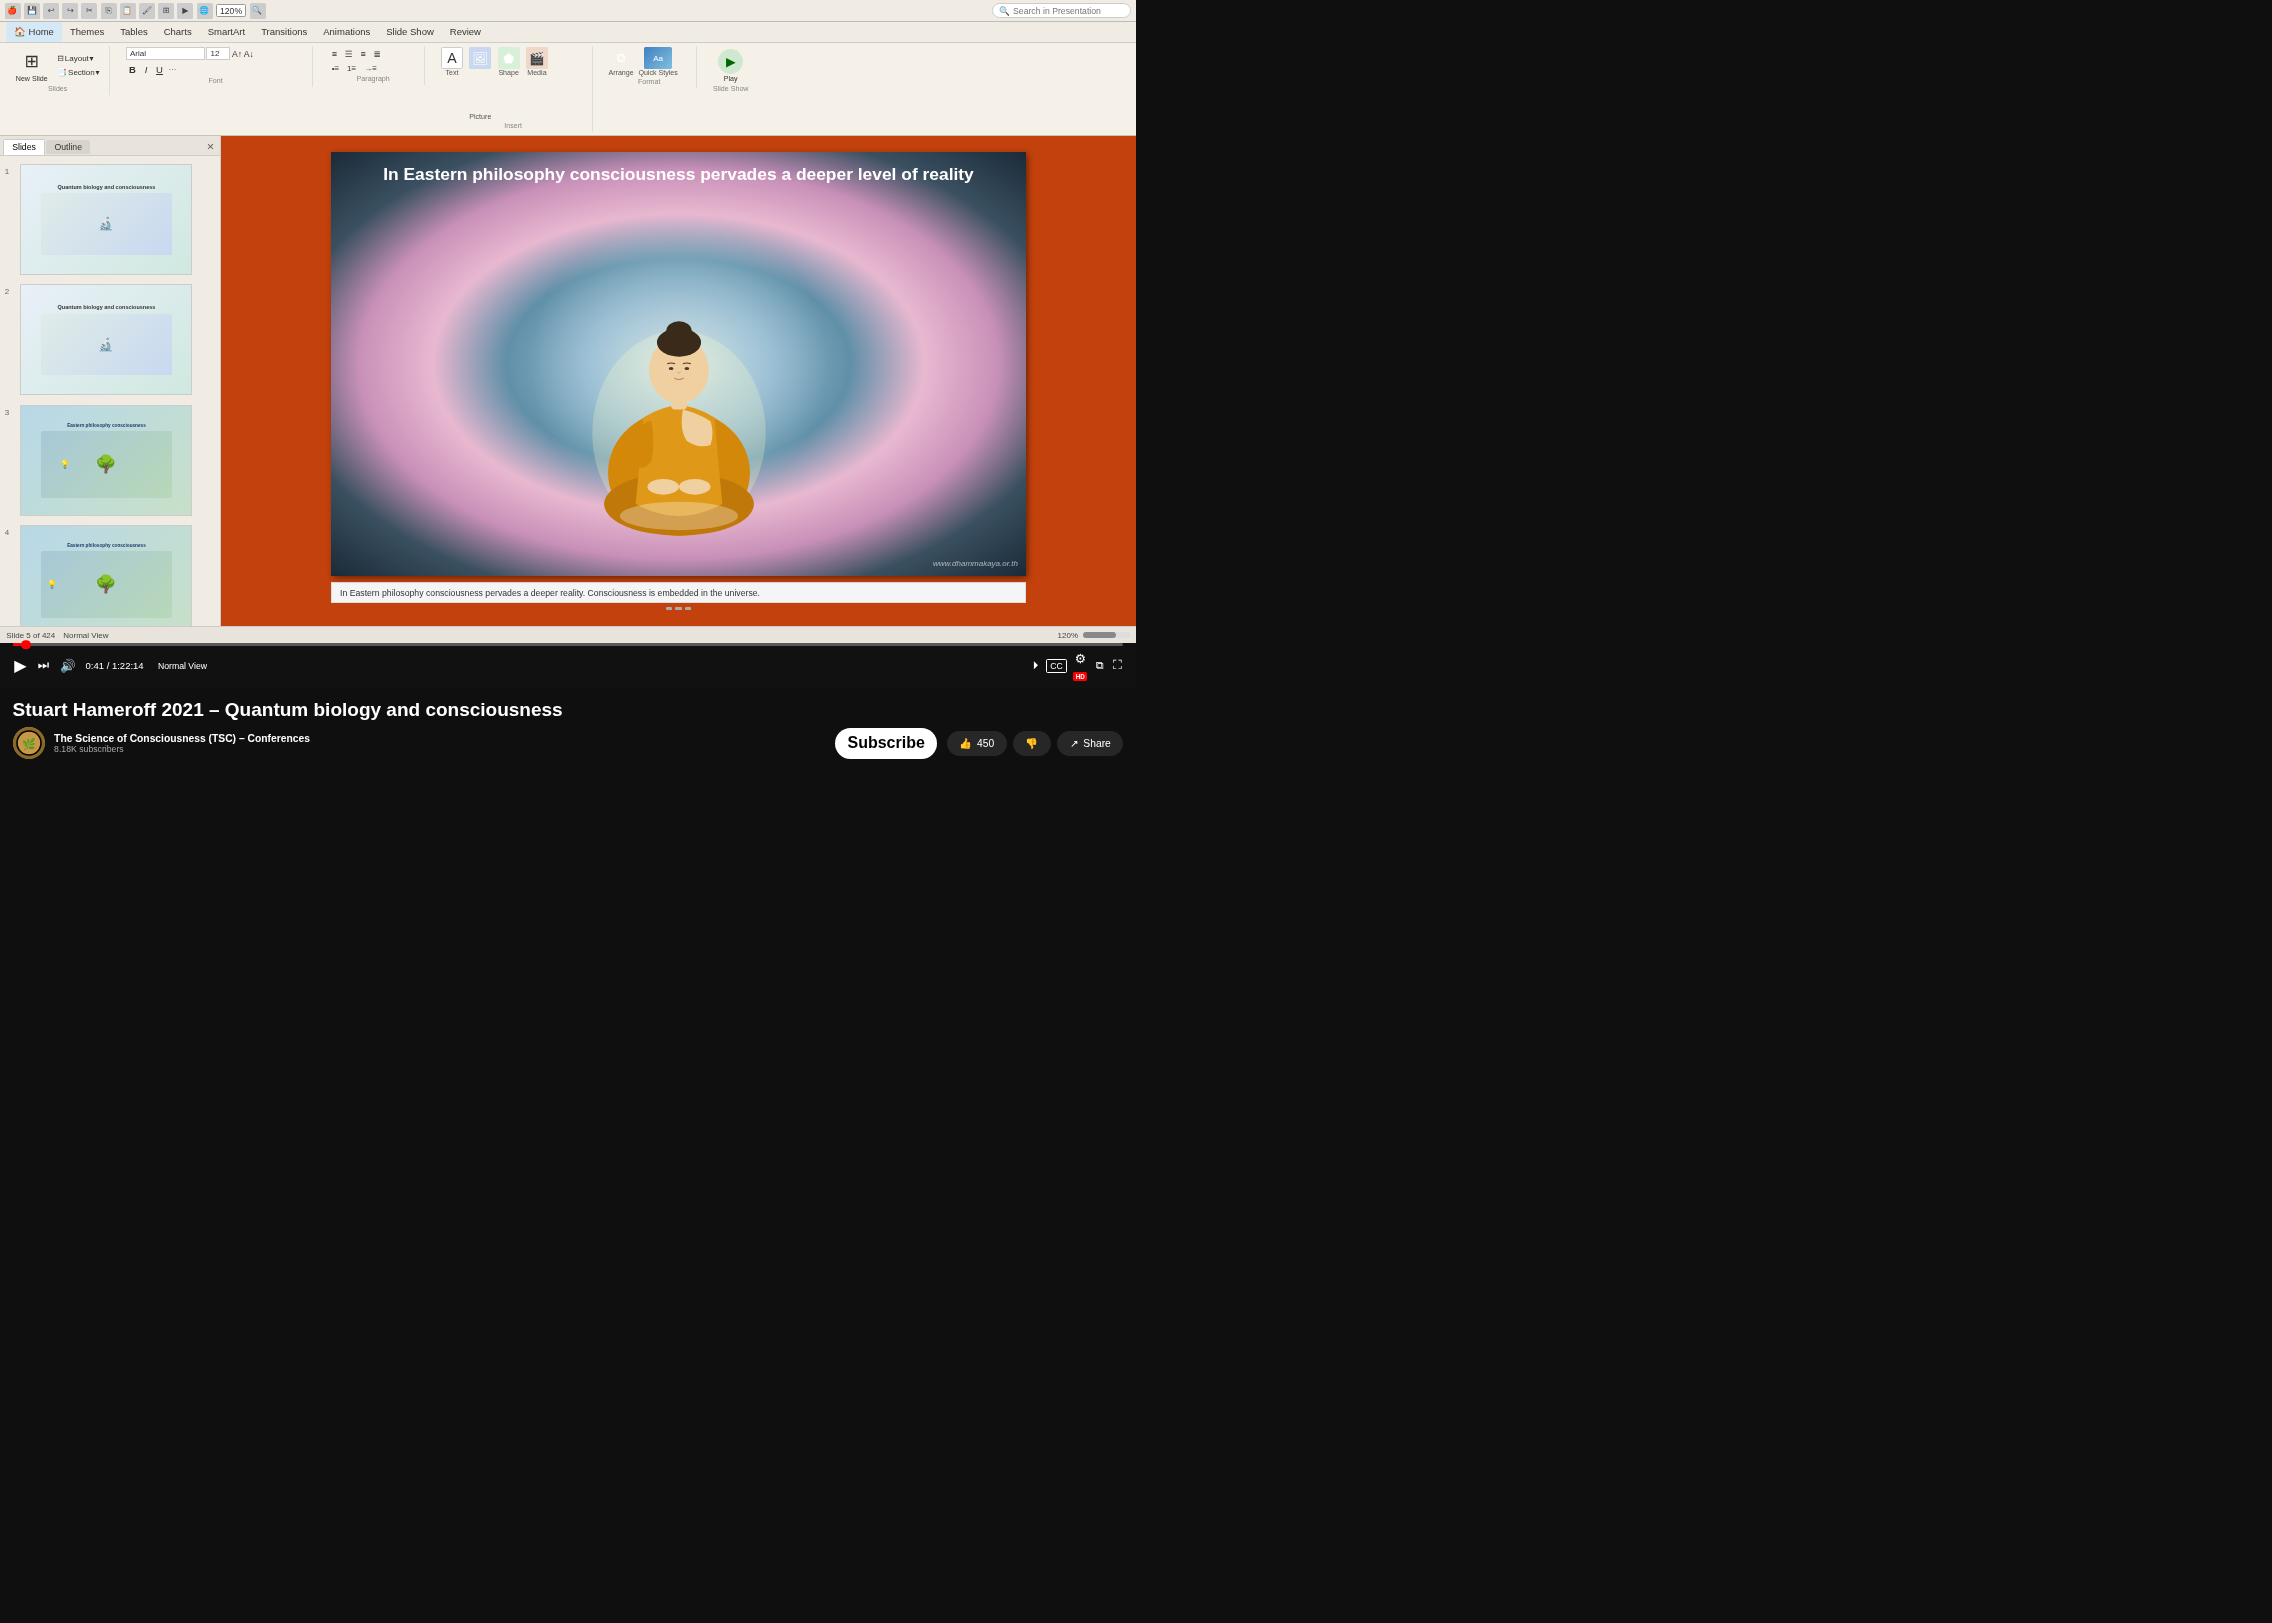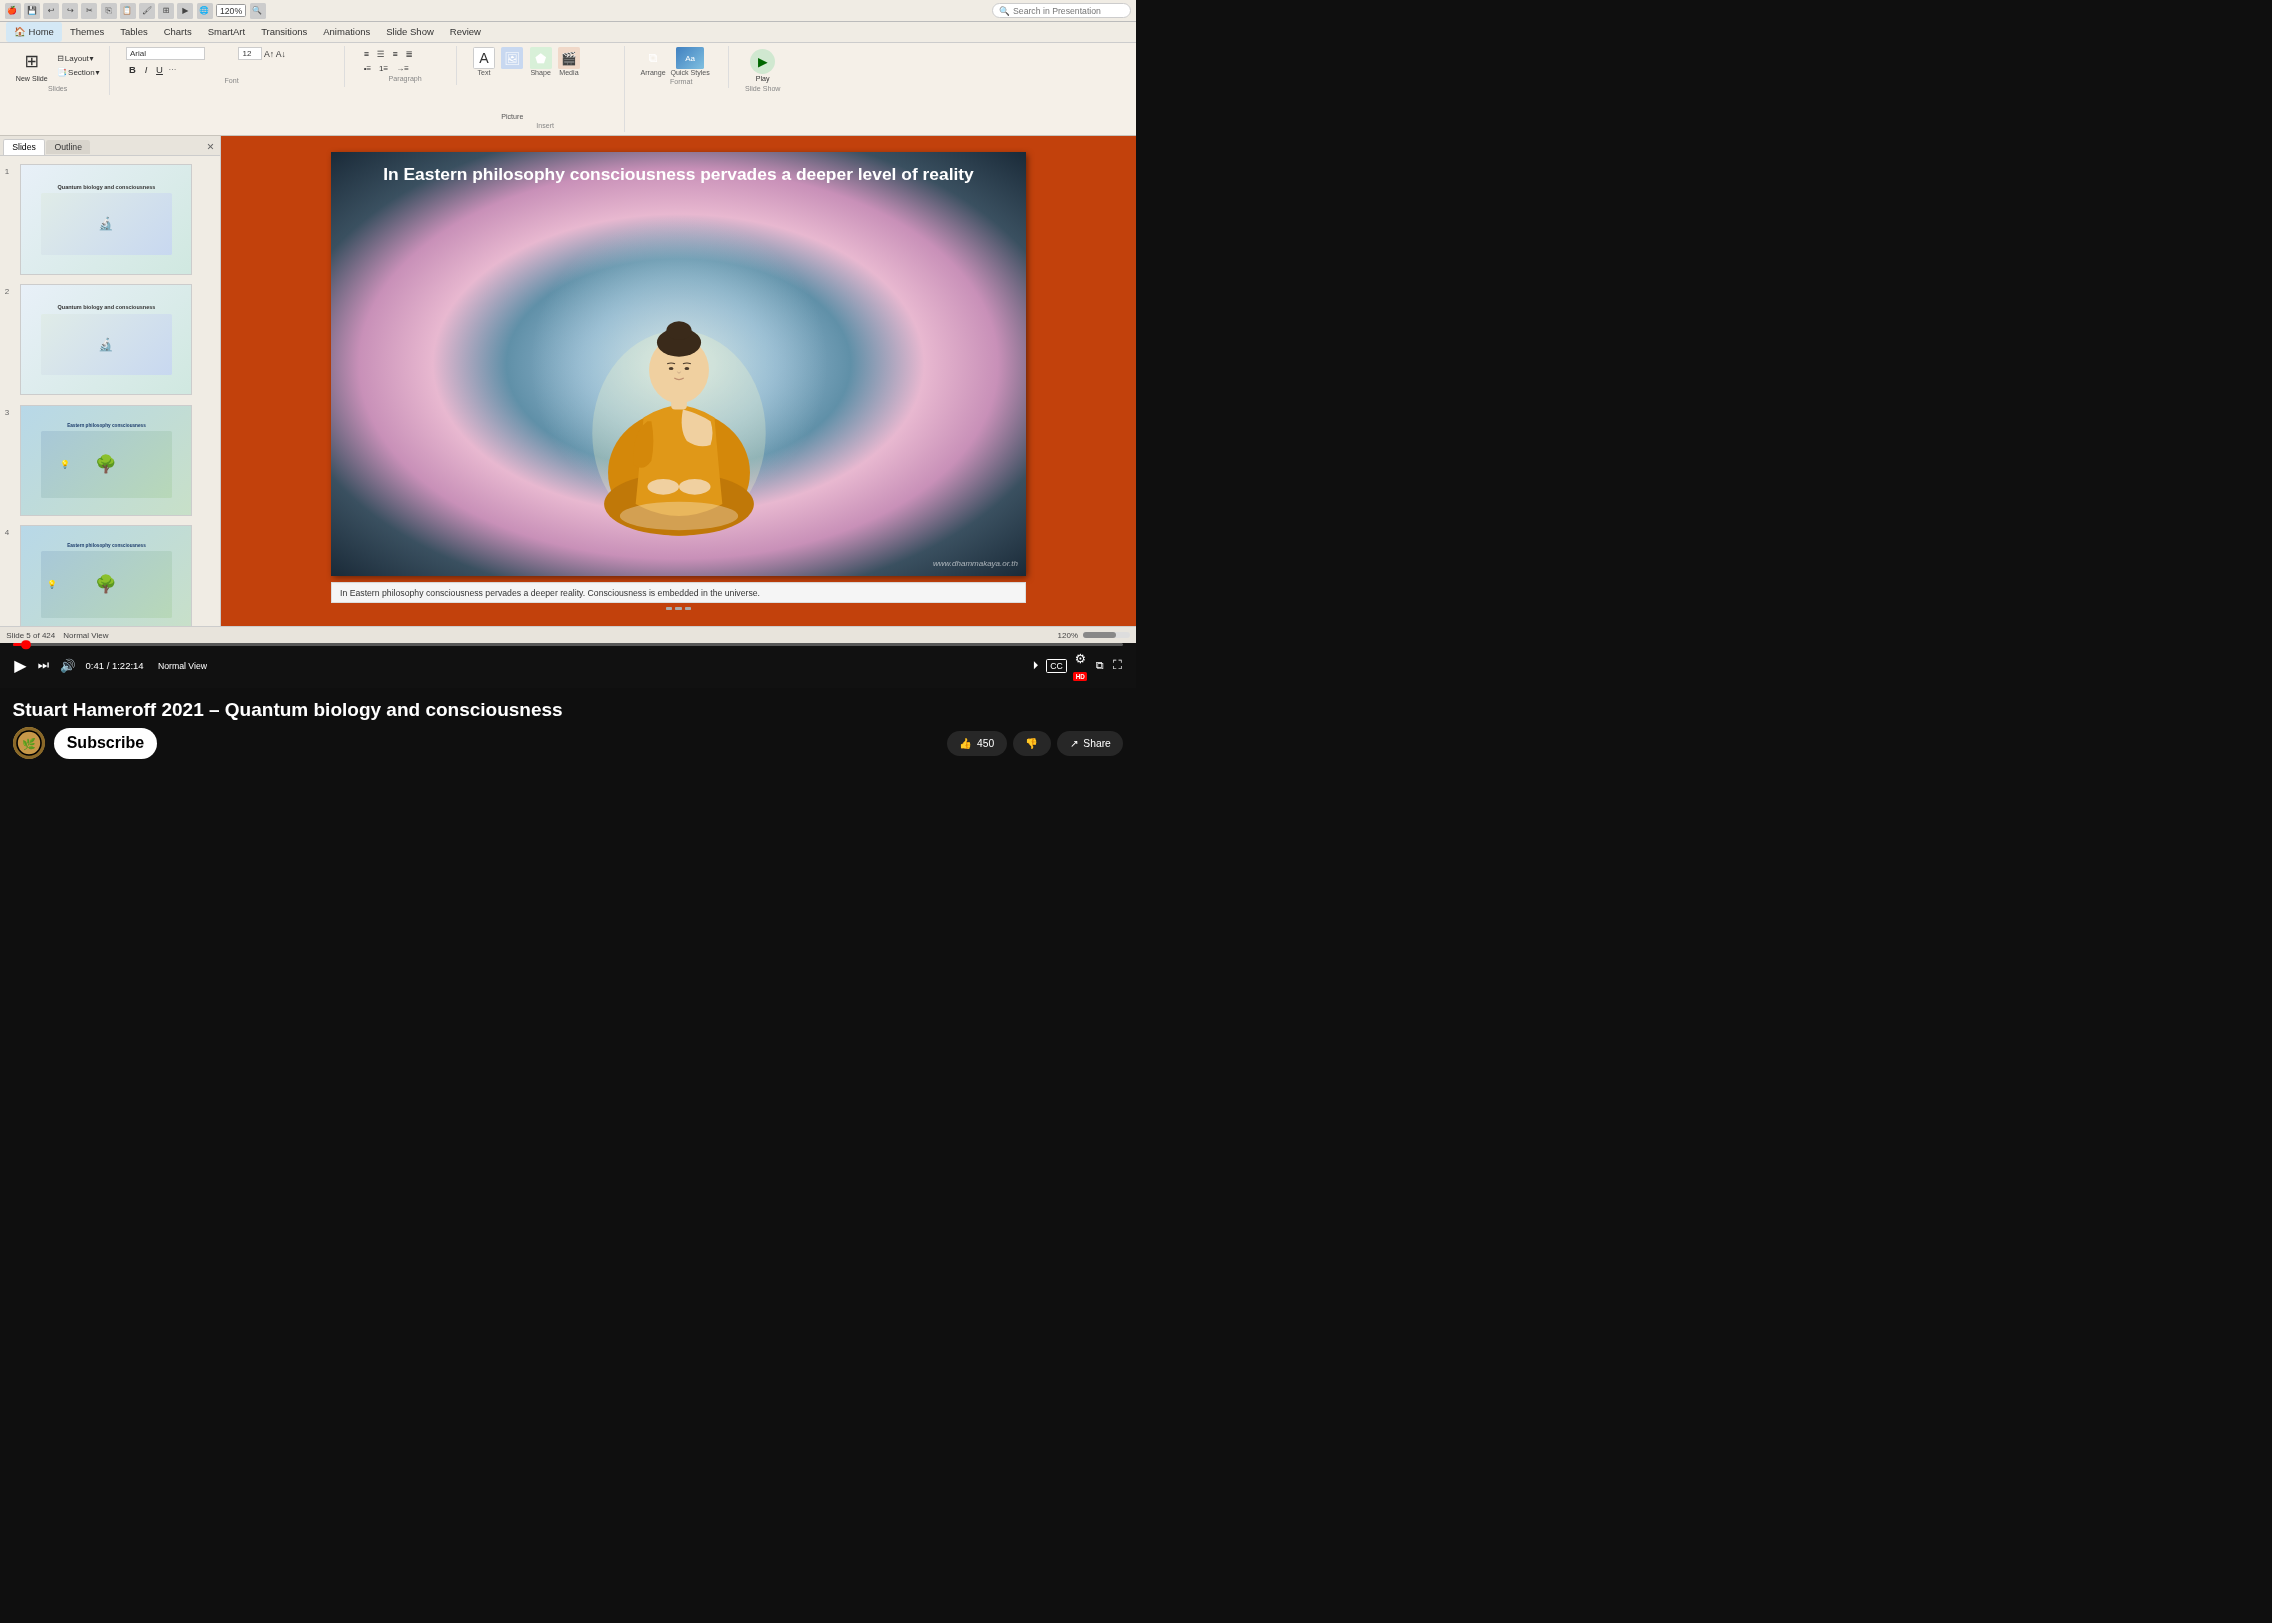--- a/index.html
+++ b/index.html
@@ -524,21 +524,21 @@
             </button>
           </div>
         </div>
         <div class="ribbon-section-label">Slides</div>
       </div>
 
       <div class="ribbon-section" style="min-width:158px;">
         <div style="display:flex;flex-wrap:wrap;gap:0.8px;font-size:8px;color:#333;align-items:center;">
           <div style="display:flex;gap:1.6px;align-items:center;width:100%;">
             <div style="background:#fff;border:0.8px solid #ccc;padding:0.8px 3.2px;font-size:8px;width:79px;color:#333;">Arial</div>
-            <div style="background:#fff;border:0.8px solid #ccc;padding:0.8px 3.2px;font-size:8px;width:24px;color:#333;margin-left:32px;">12</div>
+            <div style="background:#fff;border:0.8px solid #ccc;padding:0.8px 3.2px;font-size:8px;width:24px;color:#333;">12</div>
             <span style="cursor:pointer;font-size:8.7px;">A↑</span>
             <span style="cursor:pointer;font-size:8.7px;">A↓</span>
           </div>
           <div style="display:flex;gap:2.4px;align-items:center;width:100%;margin-top:1.6px;">
             <button class="ribbon-btn" style="font-weight:bold;font-size:9.5px;">B</button>
             <button class="ribbon-btn" style="font-style:italic;font-size:9.5px;">I</button>
             <button class="ribbon-btn" style="text-decoration:underline;font-size:9.5px;">U</button>
             <span style="font-size:8px;color:#666;">···</span>
           </div>
         </div>
@@ -782,20 +782,24 @@
     <div class="video-title">Stuart Hameroff 2021 – Quantum biology and consciousness</div>
     <div class="channel-row">
       <div class="channel-avatar">
         <svg width="32" height="32" viewBox="0 0 40 40" style="font-size:16px">
           <circle cx="20" cy="20" r="20" fill="#8a6828"></circle>
           <circle cx="20" cy="20" r="16" fill="radial-gradient(circle, #e8c878, #8a6828)"></circle>
           <ellipse cx="20" cy="20" rx="14" ry="14" fill="#c89848"></ellipse>
           <text x="20" y="26" text-anchor="middle" font-size="14" fill="#fff">🌿</text>
         </svg>
       </div>
+      <div class="channel-info">
+        <div class="channel-name">The Science of Consciousness (TSC) – Conferences</div>
+        <div class="channel-subs">8.18K subscribers</div>
+      </div>
       <button class="subscribe-btn">Subscribe</button>
       <div class="action-btns">
         <button class="action-btn">
           <span>👍</span>
           <span>450</span>
         </button>
         <button class="action-btn">
           <span>👎</span>
         </button>
         <button class="action-btn">

